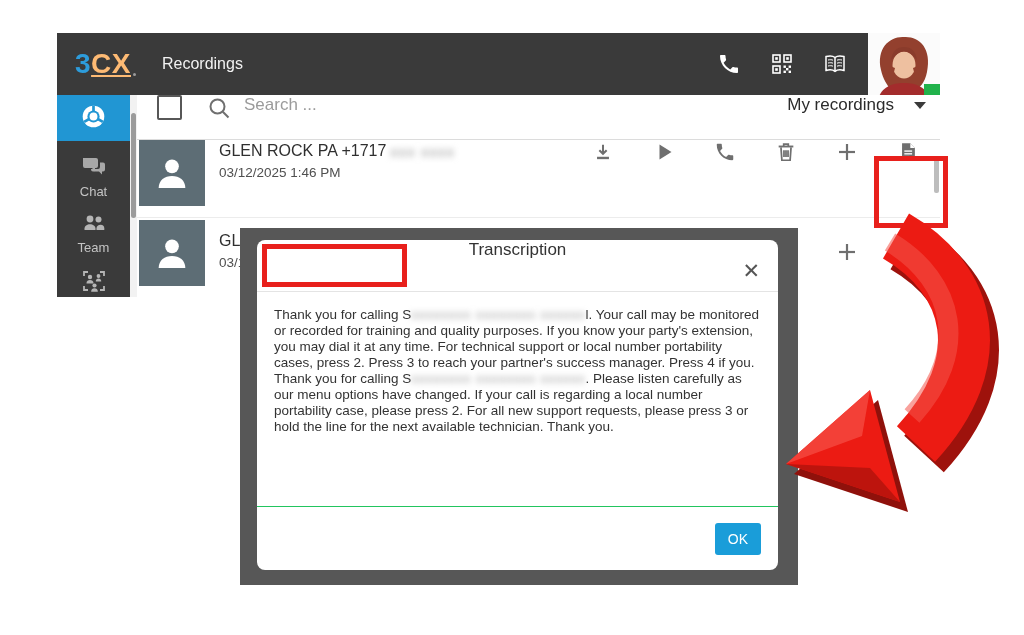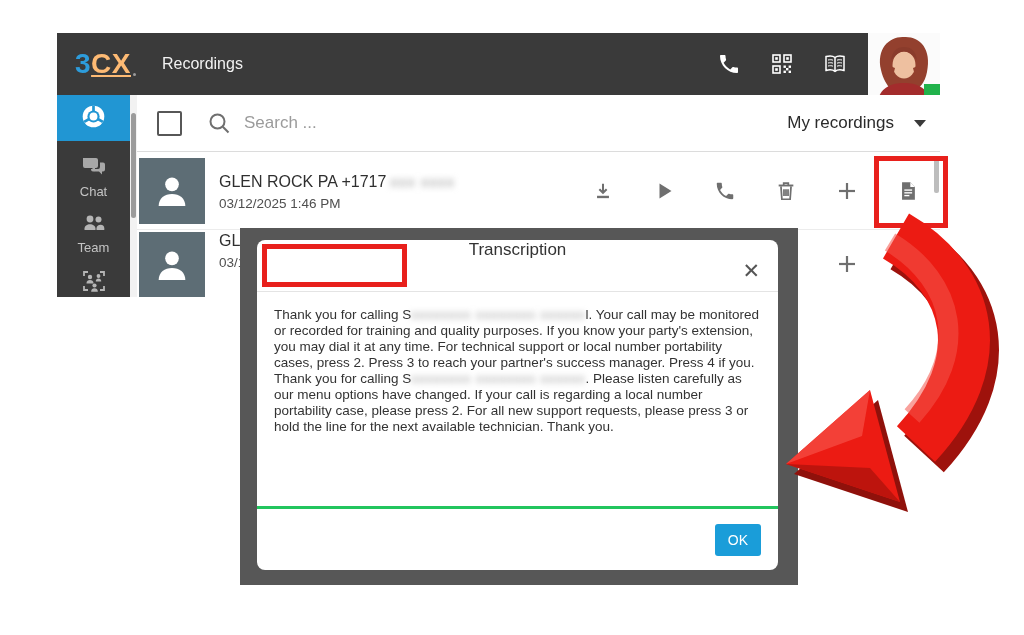--- a/index.html
+++ b/index.html
@@ -26,36 +26,36 @@
   
   .sidebar { width:73px; background:#3a3a3a; display:flex; flex-direction:column; }
   .side-item { display:flex; flex-direction:column; align-items:center; justify-content:center; color:#c4c4c4; font-size:13px; cursor:pointer; }
   .side-item.active { height:55px; background:#2196d3; }
   .side-item.plain { padding-top:13px; gap:3px; }
   .side-scroll { width:7px; background:#f2f2f2; position:relative; }
   .side-scroll .thumb { position:absolute; top:18px; left:1px; width:5px; height:105px; background:#9b9b9b; border-radius:3px; }
 
   
   .content { flex:1; position:relative; background:#fff; }
-  .toolbar { height:57px; display:flex; align-items:center; border-bottom:1px solid #dcdcdc; }
+  .toolbar { height:45px; display:flex; align-items:flex-start; border-bottom:1px solid #dcdcdc; }
   .checkbox { width:25px; height:25px; border:2px solid #575757; border-radius:2px; margin-left:20px; cursor:pointer; background:#fff; }
   .search-icon { margin-left:24px; display:flex; }
   .search-input { border:none; outline:none; font-size:17px; color:#333; margin-left:12px; width:330px; font-family:"Liberation Sans",sans-serif; }
   .search-input::placeholder { color:#9b9b9b; }
   .filter { margin-left:auto; margin-right:14px; display:flex; align-items:center; gap:20px; cursor:pointer; }
   .filter-label { font-size:17px; color:#2b2b2b; }
   .caret-down { width:0; height:0; border-left:6px solid transparent; border-right:6px solid transparent; border-top:7px solid #3a3a3a; }
 
-  .rec-row { position:relative; display:flex; align-items:center; border-bottom:1px solid #ececec; }
+  .rec-row { position:relative; display:flex; align-items:flex-start; border-bottom:1px solid #ececec; }
   .rec-row.r1 { height:78px; }
   .rec-row.r2 { height:67px; border-bottom:none; align-items:flex-start; }
   .person-badge { width:66px; height:66px; background:#5d6d75; margin-left:2px; display:flex; align-items:center; justify-content:center; flex:none; }
   .rec-row.r2 .person-badge { margin-top:2px; }
   .rec-meta { margin-left:14px; padding-top:2px; }
-  .rec-row.r2 .rec-meta { }
+  .rec-row.r2 .rec-meta { margin-top:12px; }
   .rec-title { font-size:16px; color:#2f2f2f; font-weight:500; display:flex; align-items:center; }
   .rec-date { font-size:13.5px; color:#4f4f4f; margin-top:5px; }
   .rec-actions { margin-left:auto; display:flex; align-items:center; gap:37px; padding-right:20px; }
   .rec-row.r2 .rec-actions { margin-top:22px; }
   .aicon { width:24px; height:24px; display:flex; align-items:center; justify-content:center; cursor:pointer; }
   .list-scroll { position:absolute; right:1px; top:62px; width:5px; height:36px; background:#bdbdbd; border-radius:2px; z-index:2; }
 
   .redacted { filter:blur(3px); color:#9a9a9a; letter-spacing:1px; user-select:none; }
   .rec-title .redacted { font-size:15px; margin-left:4px; }
 
@@ -66,21 +66,21 @@
 
   
   .backdrop { position:absolute; left:240px; top:228px; width:558px; height:357px; background:#575757; z-index:10; }
   .modal { position:absolute; left:257px; top:240px; width:521px; height:330px; background:#fff; border-radius:8px; z-index:11; }
   .modal-header { height:52px; display:flex; align-items:center; padding:0 18px; border-bottom:1px solid #e4e4e4;flex-direction:column; }
   .modal-title { font-size:17px; color:#333; }
   .modal-close { margin-left:auto; font-size:21px; color:#555; cursor:pointer; line-height:1; font-weight:400; }
   .modal-body { padding:15px 17px 0 17px; }
   .modal-text { font-size:13.5px; line-height:16px; color:#333; }
   .modal-text .redacted { display:inline; font-size:13px; }
-  .modal-footer { position:absolute; left:0; right:0; bottom:0; height:64px; border-top:3px solid #22c55e; display:flex; align-items:center; justify-content:flex-end; padding-right:17px; }
+  .modal-footer { position:absolute; left:0; right:0; bottom:0; height:64px; border-top:1px solid #22c55e; display:flex; align-items:center; justify-content:flex-end; padding-right:17px; }
   .ok-btn { background:#1a9dd9; color:#fff; font-size:14px; border:none; padding:8px 13px; border-radius:3px; cursor:pointer; font-family:"Liberation Sans",sans-serif; }
 
   .red-arrow { position:absolute; left:770px; top:210px; width:250px; height:310px; z-index:14; pointer-events:none; }
 </style>
 </head>
 <body>
 
 <div class="page">
 
   <div class="app">

